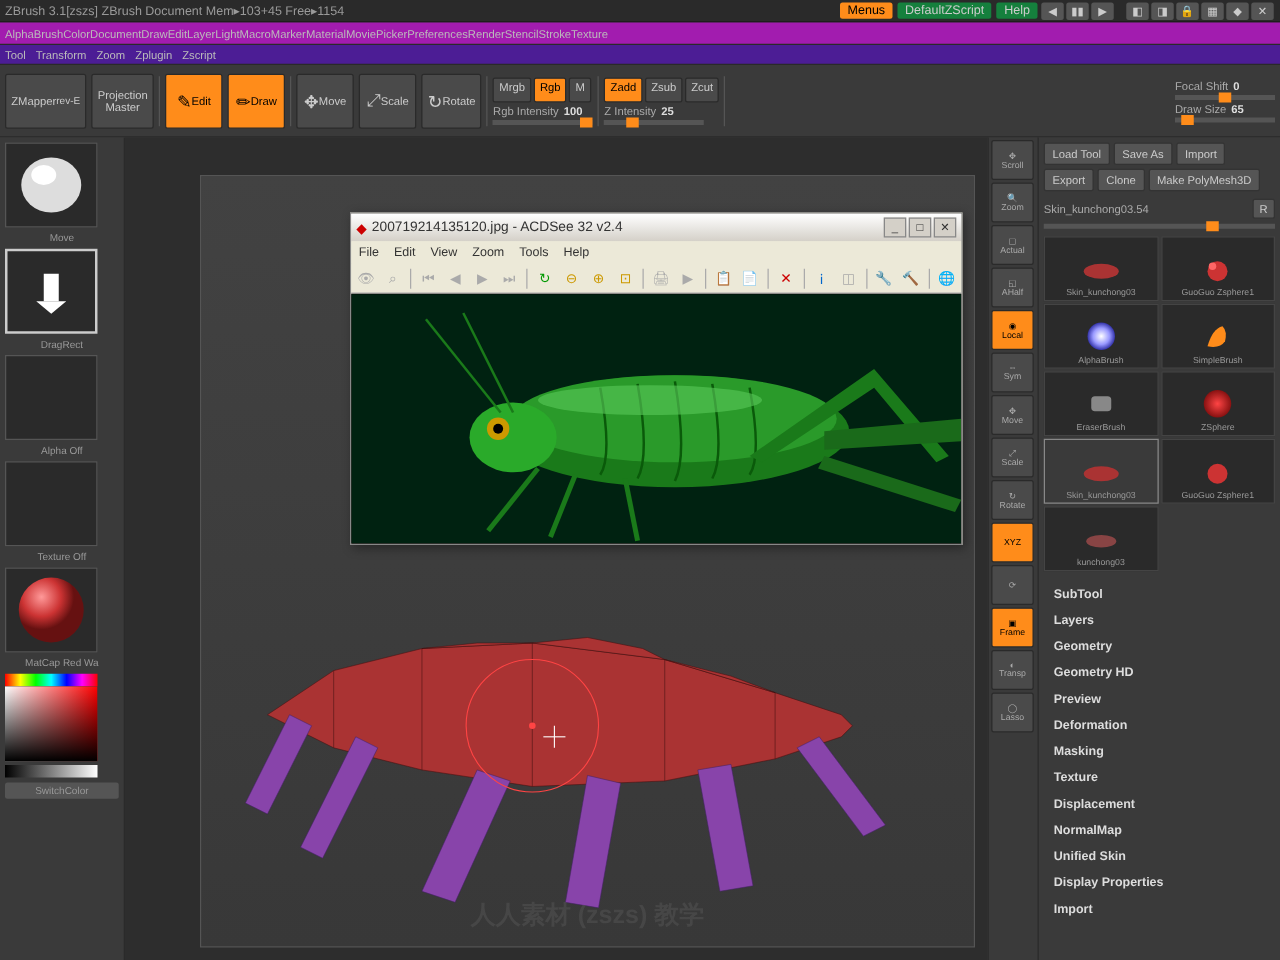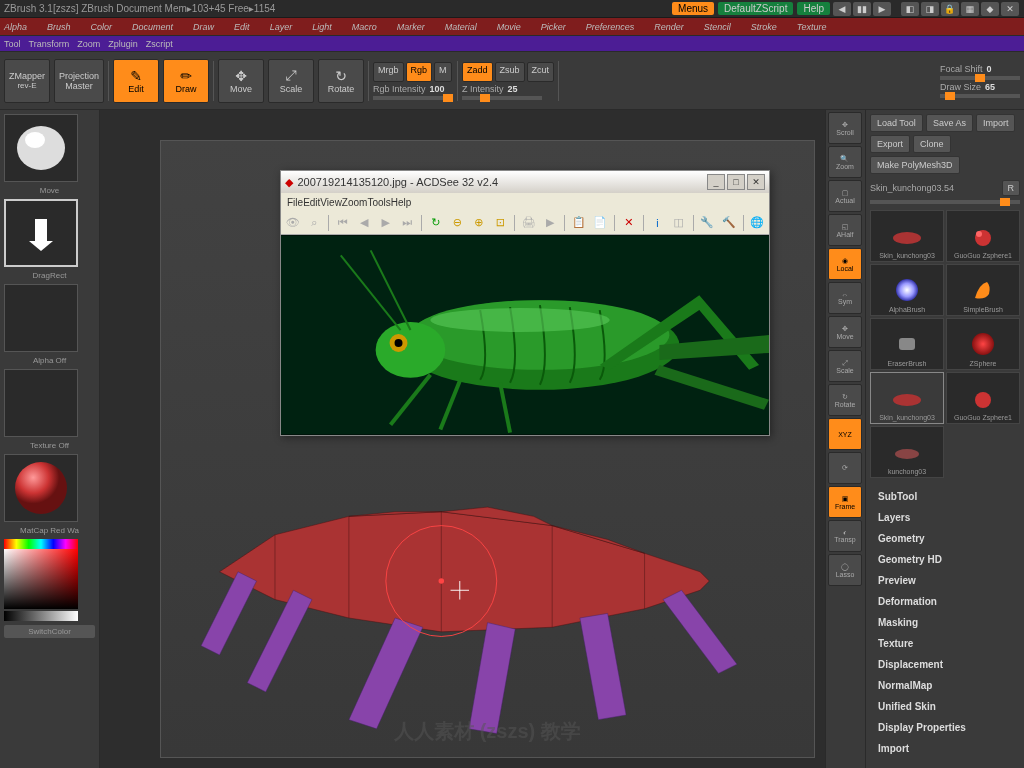--- a/index.html
+++ b/index.html
@@ -7,29 +7,29 @@
 
 
 .topbar { background: #2a2a2a; height: 18px; display: flex; align-items: center; padding: 0 4px; border-bottom: 1px solid #1a1a1a; }
 .topbar .title { color: #999; font-size: 10px; }
 .topbar .spacer { flex: 1; }
 .topbar .btn { background: #ff8c1a; color: #000; padding: 1px 6px; margin: 0 2px; font-size: 10px; border-radius: 2px; cursor: pointer; }
 .topbar .btn.gray { background: #15803d; color: #ccc; }
 .topbar .icon { width: 18px; height: 14px; background: #555; margin: 0 1px; border-radius: 2px; display: flex; align-items: center; justify-content: center; color: #ccc; font-size: 9px; }
 
 
-.menubar { background: #7f1d1d; height: 18px; display: flex; align-items: center; padding: 0 4px; gap: 20px; border-bottom: 1px solid #2a2a2a; font-style: italic; }
+.menubar { background: #a21caf; height: 18px; display: flex; align-items: center; padding: 0 4px; gap: 0; border-bottom: 1px solid #2a2a2a; }
 .menubar span { color: #bbb; font-size: 9px; cursor: pointer; }
 .menubar2 { background: #4c1d95; height: 16px; display: flex; align-items: center; padding: 0 4px; gap: 8px; border-bottom: 1px solid #2a2a2a; }
 .menubar2 span { color: #bbb; font-size: 9px; cursor: pointer; }
 
 
 .toolbar { background: #3a3a3a; height: 58px; display: flex; align-items: center; padding: 4px; gap: 4px; border-bottom: 1px solid #2a2a2a; }
 .tb-btn { background: #4a4a4a; border: 1px solid #2a2a2a; color: #ccc; font-size: 9px; padding: 2px 4px; text-align: center; cursor: pointer; border-radius: 2px; }
-.tb-btn.big { height: 44px; display: flex; flex-direction: column; justify-content: center; align-items: center; min-width: 46px; }
+.tb-btn.big { height: 44px; display: flex; flex-direction: row; justify-content: center; align-items: center; min-width: 46px; }
 .tb-btn.orange { background: #ff8c1a; color: #000; }
 .tb-btn.small { height: 20px; }
 .tb-group { display: flex; flex-direction: column; gap: 2px; }
 .tb-row { display: flex; gap: 2px; }
 .tb-slider-row { display: flex; align-items: center; gap: 4px; }
 .tb-label { color: #aaa; font-size: 9px; }
 .tb-value { color: #ddd; font-size: 9px; font-weight: bold; }
 .tb-slider { width: 80px; height: 4px; background: #555; position: relative; }
 .tb-slider .thumb { position: absolute; width: 10px; height: 8px; background: #ff8c1a; top: -2px; }
 
@@ -39,36 +39,36 @@
 .thumb-box { width: 74px; height: 68px; background: #2a2a2a; border: 1px solid #555; display: flex; align-items: center; justify-content: center; position: relative; }
 .thumb-label { color: #999; font-size: 8px; text-align: center; }
 
 .viewport { flex: 1; background: #2d2d2d; position: relative; overflow: hidden; }
 .canvas { position: absolute; left: 60px; top: 30px; right: 10px; bottom: 10px; background: linear-gradient(180deg, #424242 0%, #383838 100%); border: 1px solid #555; }
 
 .rightbar { width: 40px; background: #3a3a3a; border-left: 1px solid #2a2a2a; display: flex; flex-direction: column; gap: 2px; padding: 2px; }
 .rb-btn { width: 34px; height: 32px; background: #4a4a4a; border: 1px solid #2a2a2a; border-radius: 2px; display: flex; flex-direction: column; align-items: center; justify-content: center; font-size: 7px; color: #aaa; cursor: pointer; }
 .rb-btn.orange { background: #ff8c1a; color: #000; }
 
-.toolpanel { width: 159px; background: #3a3a3a; border-left: 1px solid #2a2a2a; display: flex; flex-direction: column; }
+.toolpanel { width: 194px; background: #3a3a3a; border-left: 1px solid #2a2a2a; display: flex; flex-direction: column; }
 .tool-header { padding: 4px; display: flex; flex-wrap: wrap; gap: 3px; }
 .th-btn { background: #555; color: #ccc; font-size: 9px; padding: 3px 6px; border-radius: 2px; cursor: pointer; border: 1px solid #333; }
 .tool-grid { display: grid; grid-template-columns: 1fr 1fr; gap: 2px; padding: 4px; }
 .tool-item { height: 52px; background: #2a2a2a; border: 1px solid #444; display: flex; flex-direction: column; align-items: center; justify-content: flex-end; font-size: 7px; color: #999; padding: 2px; cursor: pointer; }
 .tool-item.sel { border: 1px solid #888; background: #3a3a3a; }
 .tool-icon { width: 36px; height: 32px; display: flex; align-items: center; justify-content: center; }
 .tool-sections { flex: 1; overflow-y: auto; padding: 4px; }
 .tool-section { color: #ddd; font-size: 10px; font-weight: bold; padding: 5px 8px; cursor: pointer; }
 
 
 .acdsee { position: absolute; left: 280px; top: 170px; width: 490px; background: #ece9d8; border: 1px solid #888; box-shadow: 2px 2px 8px rgba(0,0,0,0.4); z-index: 100; }
 .acd-title { background: linear-gradient(180deg, #fff 0%, #d4d0c8 100%); height: 22px; display: flex; align-items: center; padding: 0 4px; font-size: 11px; color: #333; }
 .acd-title .close { margin-left: auto; display: flex; gap: 2px; }
 .acd-title .wbtn { width: 18px; height: 16px; background: #d4d0c8; border: 1px solid #888; display: flex; align-items: center; justify-content: center; font-size: 9px; cursor: pointer; }
-.acd-menu { background: #ece9d8; height: 18px; display: flex; align-items: center; padding: 0 6px; font-size: 10px; color: #333; }
+.acd-menu { background: #ece9d8; height: 18px; display: flex; align-items: center; gap: 12px; padding: 0 6px; font-size: 10px; color: #333; }
 .acd-menu span { cursor: pointer; }
 .acd-toolbar { background: #ece9d8; height: 24px; display: flex; align-items: center; gap: 2px; padding: 2px; border-bottom: 1px solid #aaa; }
 .acd-tb { width: 20px; height: 18px; display: flex; align-items: center; justify-content: center; font-size: 11px; cursor: pointer; }
 .acd-sep { width: 1px; height: 16px; background: #aaa; margin: 0 2px; }
 .acd-img { width: 100%; height: 200px; background: #000; position: relative; overflow: hidden; }
 .hue-strip { width: 74px; height: 10px; background: linear-gradient(to right, #f00, #ff0, #0f0, #0ff, #00f, #f0f, #f00); }
 .val-strip { width: 74px; height: 10px; background: linear-gradient(to right, #000, #fff); }
 
 
 .model-svg { position: absolute; bottom: 0; left: 0; width: 100%; height: 60%; }

